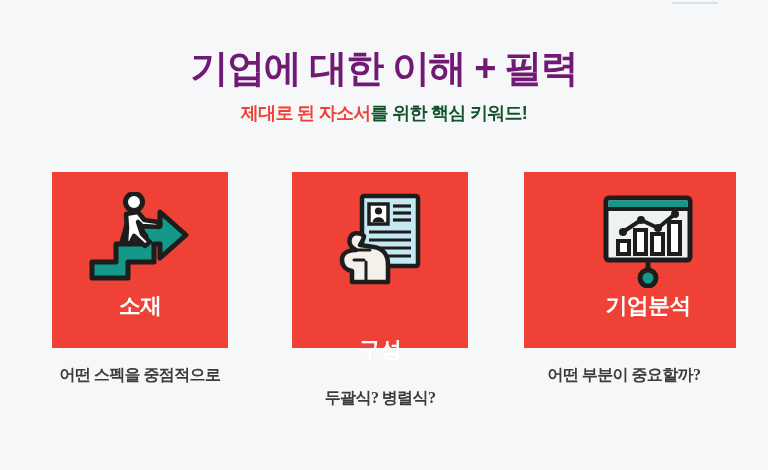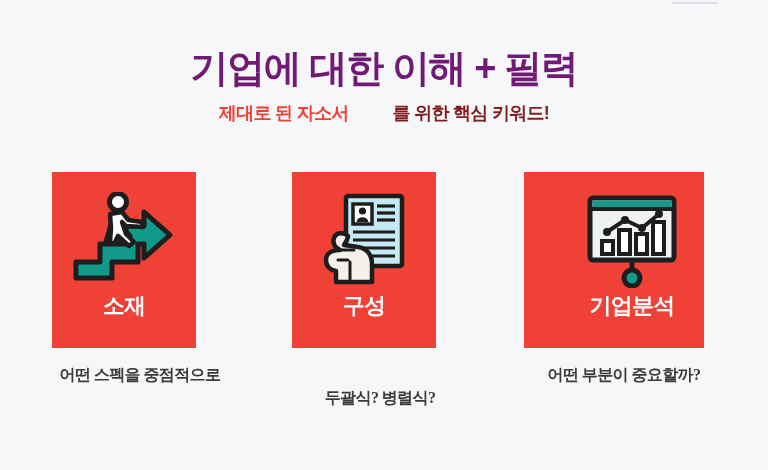--- a/index.html
+++ b/index.html
@@ -58,45 +58,44 @@
     line-height: 24px;
     font-weight: 700;
     letter-spacing: -0.7px;
     color: #2b2b2b;
     white-space: nowrap;
   }
   .subtitle .accent {
     color: #ef4136;
   }
   .subtitle .rest {
-    color: #7f1d1d;
-    padding-left: 44px;
+    color: #14532d;
   }
 
   
   .cards {
     position: absolute;
     top: 172px;
     left: 0;
     width: 768px;
     height: 176px;
   }
   .card {
     position: absolute;
     top: 0;
-    width: 144px;
+    width: 176px;
     height: 176px;
     background: #ef4136;
     display: flex;
     flex-direction: column;
     align-items: center;
     justify-content: flex-start;
   }
   .card.c1 { left: 52px; }
-  .card.c2 { left: 292px; }
+  .card.c2 { left: 292px; gap: 44px; }
   .card.c3 { left: 524px; padding-left: 36px; }
 
   .card-icon {
     margin-top: 20px;
     height: 96px;
     display: flex;
     align-items: center;
     justify-content: center;
   }
   .card-label {

